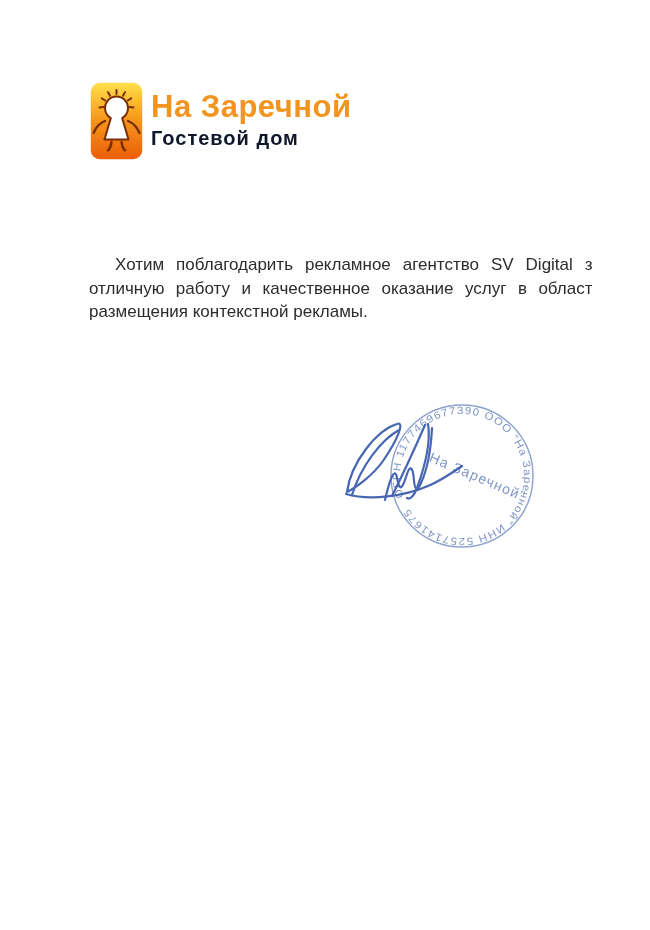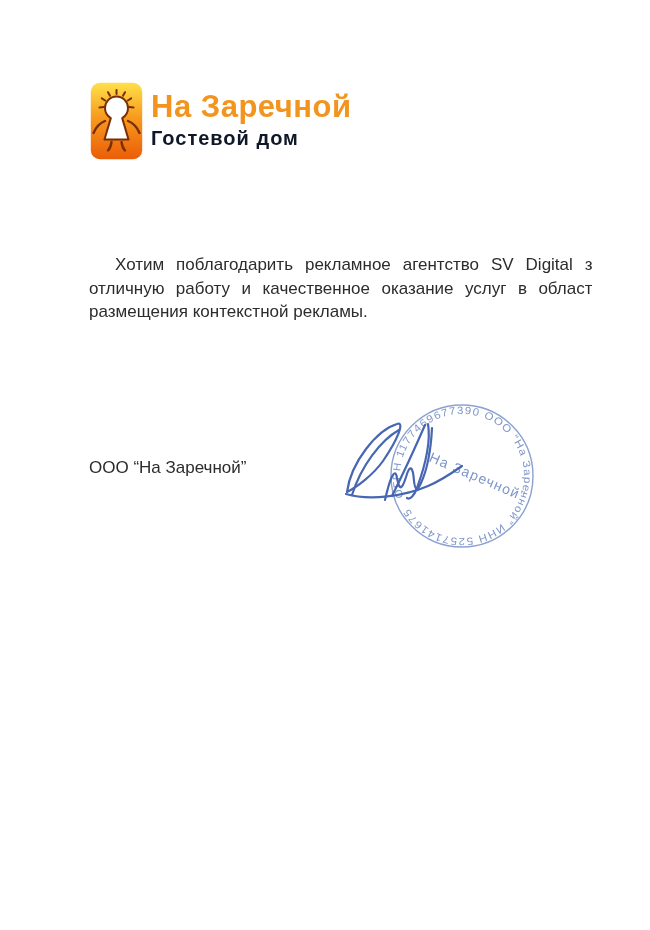--- a/index.html
+++ b/index.html
@@ -123,21 +123,20 @@
       <div class="logo-title">На Заречной</div>
       <div class="logo-subtitle">Гостевой дом</div>
     </div>
   </div>
 
   <div class="letter-body">
     <p>Хотим поблагодарить рекламное агентство SV Digital за отличную работу и качественное оказание услуг в области размещения контекстной рекламы.</p>
   </div>
 
   <div class="closing">
-    <div>ООО “На Заречной”</div>
   </div>
 
   <div class="stamp-area">
     <svg width="215" height="175" viewBox="0 0 215 175" xmlns="http://www.w3.org/2000/svg" xmlns:xlink="http://www.w3.org/1999/xlink">
       <defs>
         <path id="rimPath" d="M 68.7,107.2 A 62,62 0 1 1 185.3,64.8 A 62,62 0 1 1 68.7,107.2" fill="none"></path>
       </defs>
 
       <g opacity="0.88">
         <circle cx="127" cy="86" r="71" fill="none" stroke="#7D95CA" stroke-width="1.4"></circle>

